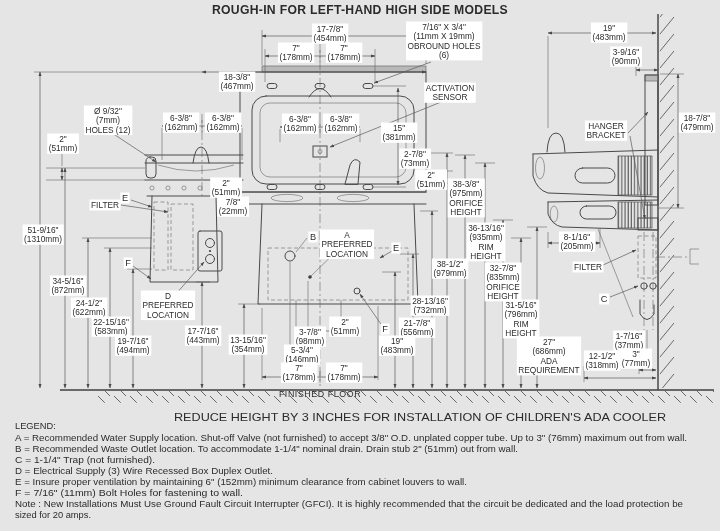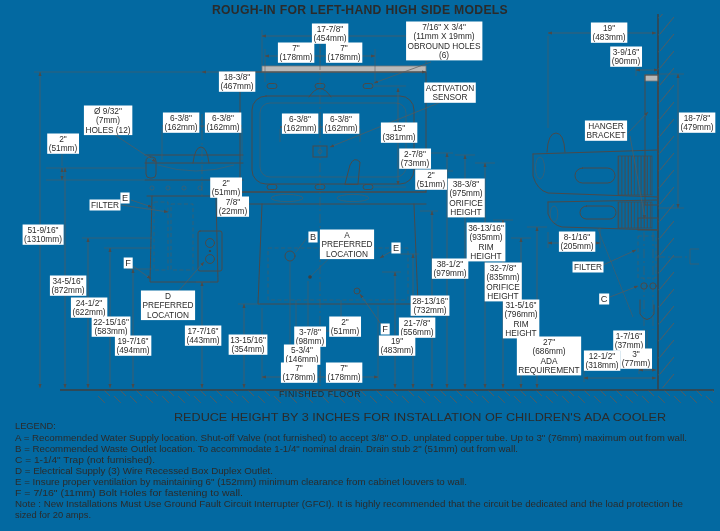--- a/index.html
+++ b/index.html
@@ -1,16 +1,16 @@
 <!DOCTYPE html>
 <html><head>
 <meta charset="utf-8">
 <style>
   html,body{margin:0;padding:0;background:#fff;}
-  .stage{position:relative;width:720px;height:531px;background:#0369a1;overflow:hidden;}
+  .stage{position:relative;width:720px;height:531px;background:#e5e5e5;overflow:hidden;}
   svg{position:absolute;left:0;top:0;}
   text{font-family:"Liberation Sans","DejaVu Sans",sans-serif;fill:#2b2b2b;}
   .t{font-size:8.3px;text-anchor:middle;}
   .c{font-size:9.2px;text-anchor:middle;}
   .title{font-size:12.2px;font-weight:bold;text-anchor:middle;letter-spacing:.3px;}
   .leg{font-size:9.3px;}
   .red{font-size:10.2px;text-anchor:middle;}
   .ff{font-size:8.8px;text-anchor:middle;letter-spacing:.6px;}
   .s{stroke:#4a4a4a;stroke-width:1;fill:none;stroke-linecap:round;}
   .s2{stroke:#3f3f3f;stroke-width:1.4;fill:none;}

